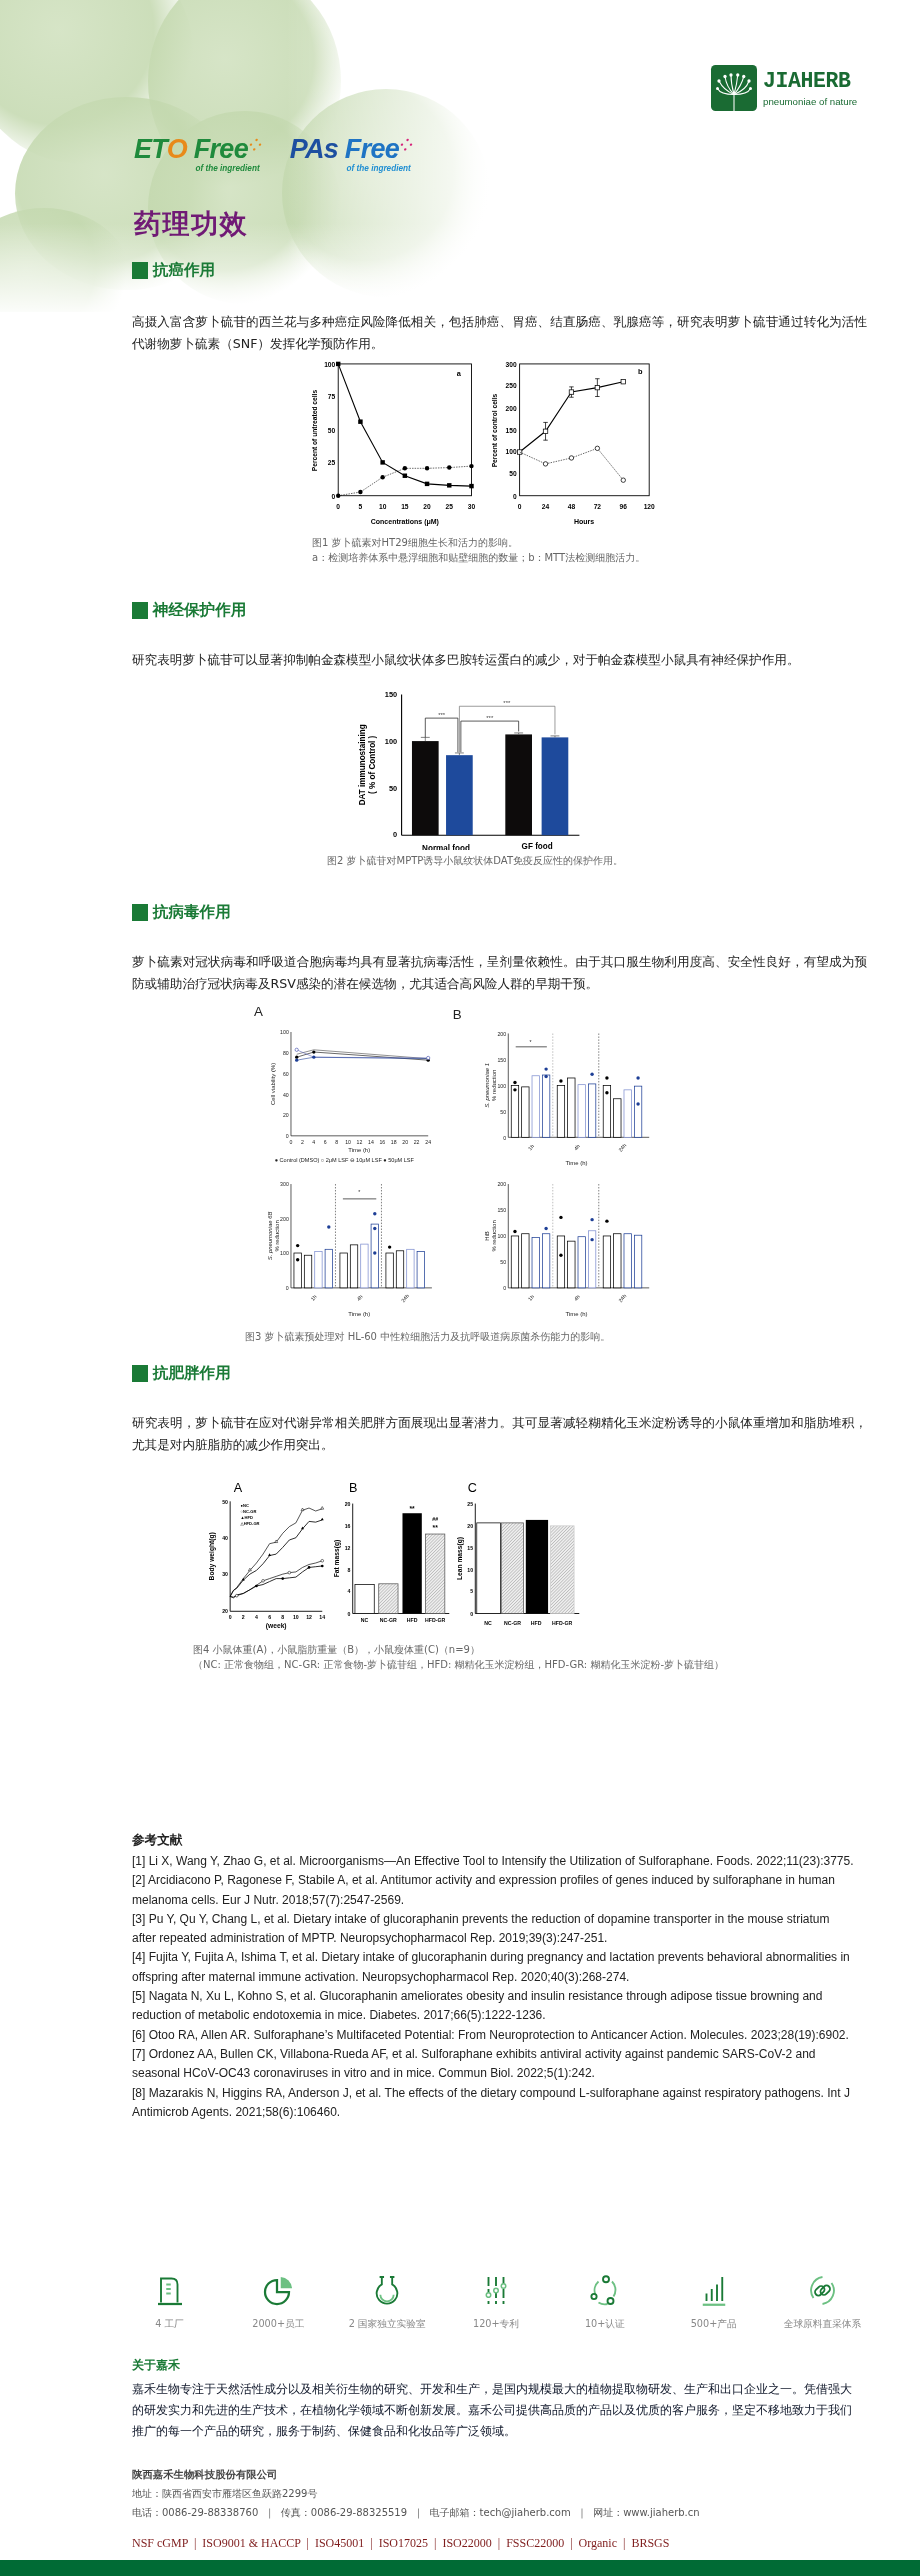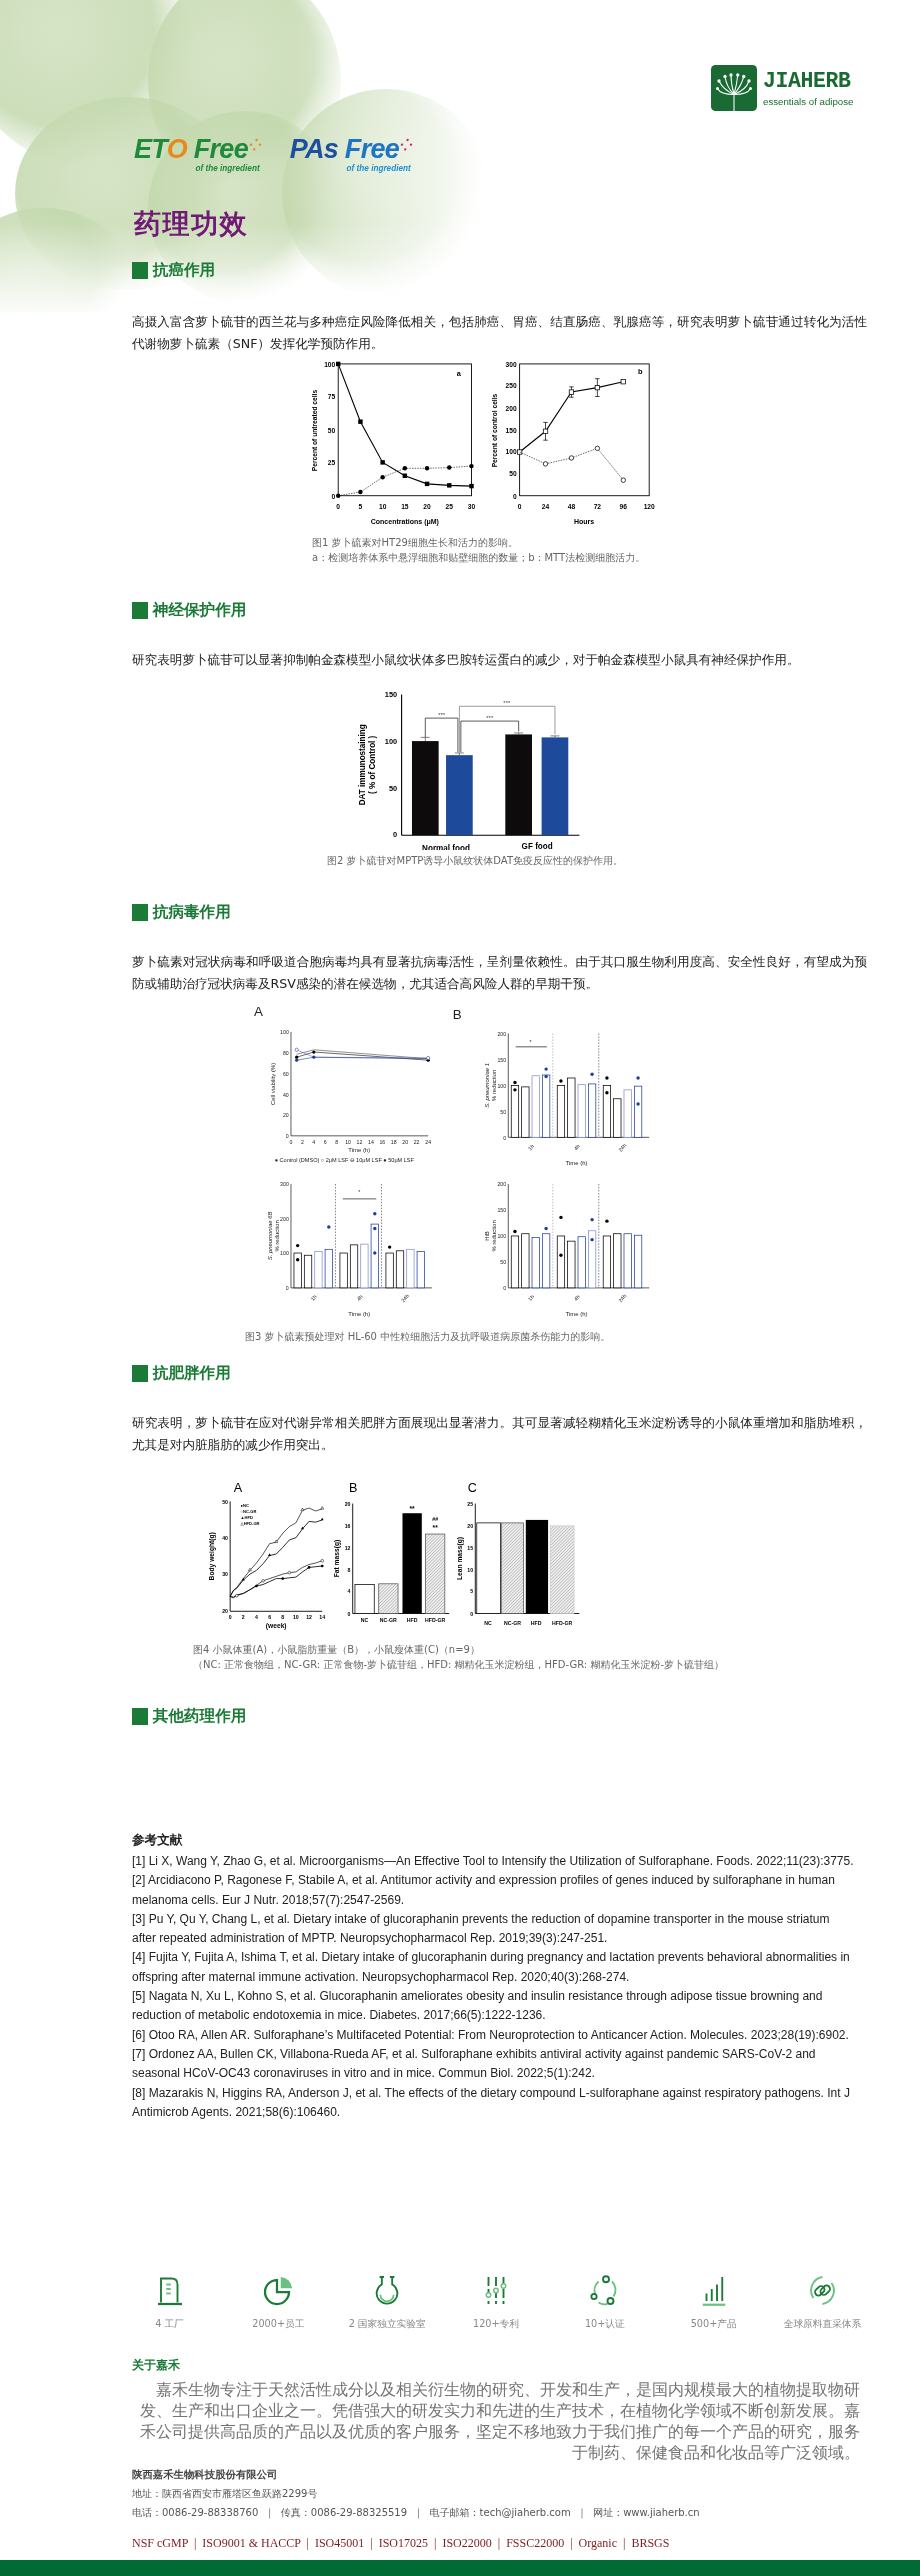--- a/index.html
+++ b/index.html
@@ -29,21 +29,21 @@
   .para { font-size: 12.6px; line-height: 22px; color: #222; text-align: justify; }
   .caption { text-align: left; font-size: 10px; color: #666; line-height: 15px; }
   svg text { font-family: "Liberation Sans", sans-serif; }
   .ref-title { font-size: 12.6px; font-weight: bold; color: #222; margin-bottom: 3px; }
   .ref { font-size: 12px; line-height: 19.3px; color: #222; font-family: "Liberation Sans", sans-serif; }
   .stats { position: absolute; left: 125px; top: 2272px; width: 742px; display: flex; justify-content: space-between; }
   .stat { width: 89px; text-align: center; }
   .stat .ic { height: 37px; display: flex; justify-content: center; align-items: center; }
   .stat .lbl { font-size: 9.7px; color: #888; margin-top: 9px; }
   .about-title { font-size: 12px; font-weight: bold; color: #1a7a36; }
-  .about-para { font-size: 16px; line-height: 21px; color: #737373; margin-top: 4.5px; text-align: right; }
+  .about-para { font-size: 12px; line-height: 21px; color: #0f172a; margin-top: 4.5px; }
   .company { font-size: 10.4px; font-weight: bold; color: #444; }
   .contact { font-size: 10px; color: #555; line-height: 19.3px; }
   .certs { font-size: 12px; color: #7f1d1d; margin-top: 14px; font-family: Liberation Serif, serif; }
   .footer-bar { position: absolute; left: 0; top: 2560px; width: 921px; height: 16.3px; background: #006b35; }
 </style>
 </head>
 <body>
 
 <div class="hero-bg">
   <div class="blob" style="left:-30px;top:-59px;width:223px;height:223px;"></div>
@@ -76,21 +76,21 @@
         <circle cx="33" cy="8" r="2.2"></circle>
           <circle cx="41" cy="10" r="2.2"></circle>
           <circle cx="48" cy="16" r="2.2"></circle>
         <circle cx="6" cy="26" r="2"></circle>
           <circle cx="50" cy="26" r="2"></circle>
       </g>
     </svg>
   </div>
   <div class="logo-text">
     <div class="logo-brand">JIAHERB</div>
-    <div class="logo-tag">essentials of adipose</div>
+    <div class="logo-tag">pneumoniae of nature</div>
   </div>
 </div>
 
 <div class="badges">
   <div class="badge eto">
     <div class="badge-main"><span>ET</span><span class="o">O</span><span> Free</span><span style="color:#e88a1a;font-size:15px;vertical-align:top;">⁘</span></div>
     <div class="badge-sub">of the ingredient</div>
   </div>
   <div class="badge pas">
     <div class="badge-main"><span>PAs </span><span class="free">Free</span><span style="color:#d6247a;font-size:15px;vertical-align:top;">⁘</span></div>
@@ -573,24 +573,20 @@
       <rect x="35" y="26" width="30" height="122" fill="url(#hatch)" stroke="#555"></rect>
       <rect x="68" y="22" width="30" height="126" fill="#000"></rect>
       <rect x="101" y="30" width="32" height="118" fill="url(#hatch)" stroke="#ccc"></rect>
     </g>
   </svg>
   <div class="caption" style="margin-top:9px;">图4 小鼠体重(A)，小鼠脂肪重量（B），小鼠瘦体重(C)（n=9）</div>
   <div class="caption">（NC: 正常食物组，NC-GR: 正常食物-萝卜硫苷组，HFD: 糊精化玉米淀粉组，HFD-GR: 糊精化玉米淀粉-萝卜硫苷组）</div>
 </div>
 
 <div class="section" style="top:1706px;">
-  <div class="sec-head">
-      <span class="sq"></span>
-      <span>其他药理作用</span>
-    </div>
 </div>
 
 <div class="section" style="top:1832px;left:132px;width:724px;">
   <div class="ref-title">参考文献</div>
   <div class="ref">[1] Li X, Wang Y, Zhao G, et al. Microorganisms—An Effective Tool to Intensify the Utilization of Sulforaphane. Foods. 2022;11(23):3775.</div>
   <div class="ref">[2] Arcidiacono P, Ragonese F, Stabile A, et al. Antitumor activity and expression profiles of genes induced by sulforaphane in human melanoma cells. Eur J Nutr. 2018;57(7):2547-2569.</div>
   <div class="ref">[3] Pu Y, Qu Y, Chang L, et al. Dietary intake of glucoraphanin prevents the reduction of dopamine transporter in the mouse striatum after repeated administration of MPTP. Neuropsychopharmacol Rep. 2019;39(3):247-251.</div>
   <div class="ref">[4] Fujita Y, Fujita A, Ishima T, et al. Dietary intake of glucoraphanin during pregnancy and lactation prevents behavioral abnormalities in offspring after maternal immune activation. Neuropsychopharmacol Rep. 2020;40(3):268-274.</div>
   <div class="ref">[5] Nagata N, Xu L, Kohno S, et al. Glucoraphanin ameliorates obesity and insulin resistance through adipose tissue browning and reduction of metabolic endotoxemia in mice. Diabetes. 2017;66(5):1222-1236.</div>
   <div class="ref">[6] Otoo RA, Allen AR. Sulforaphane’s Multifaceted Potential: From Neuroprotection to Anticancer Action. Molecules. 2023;28(19):6902.</div>

